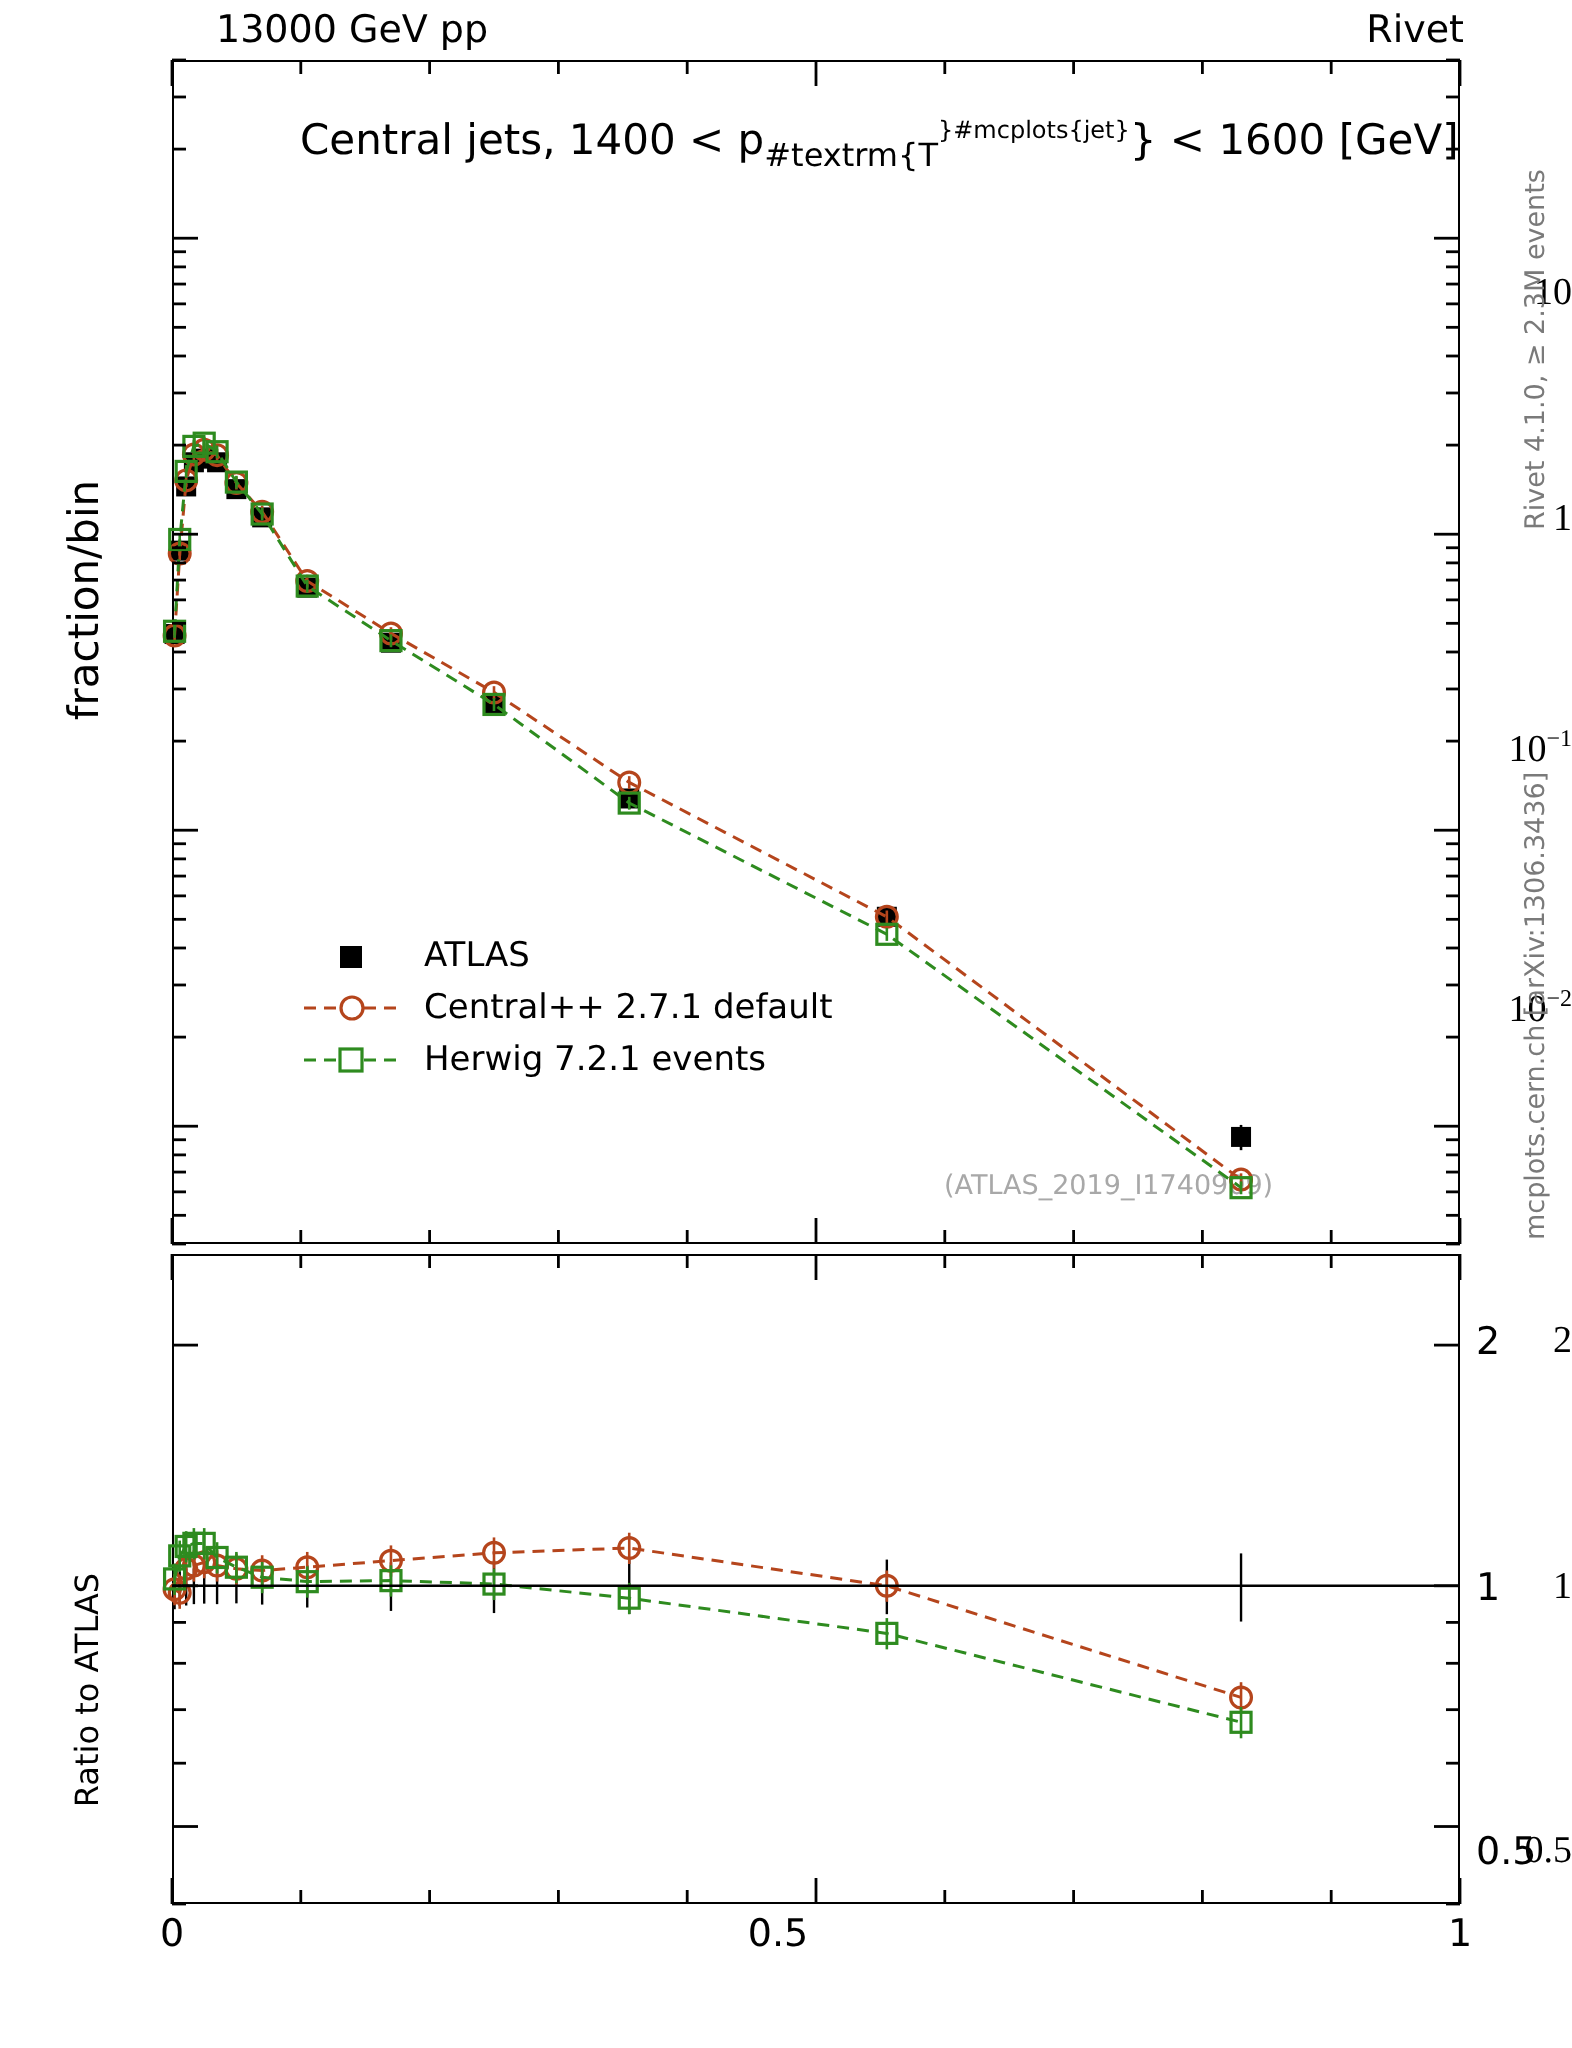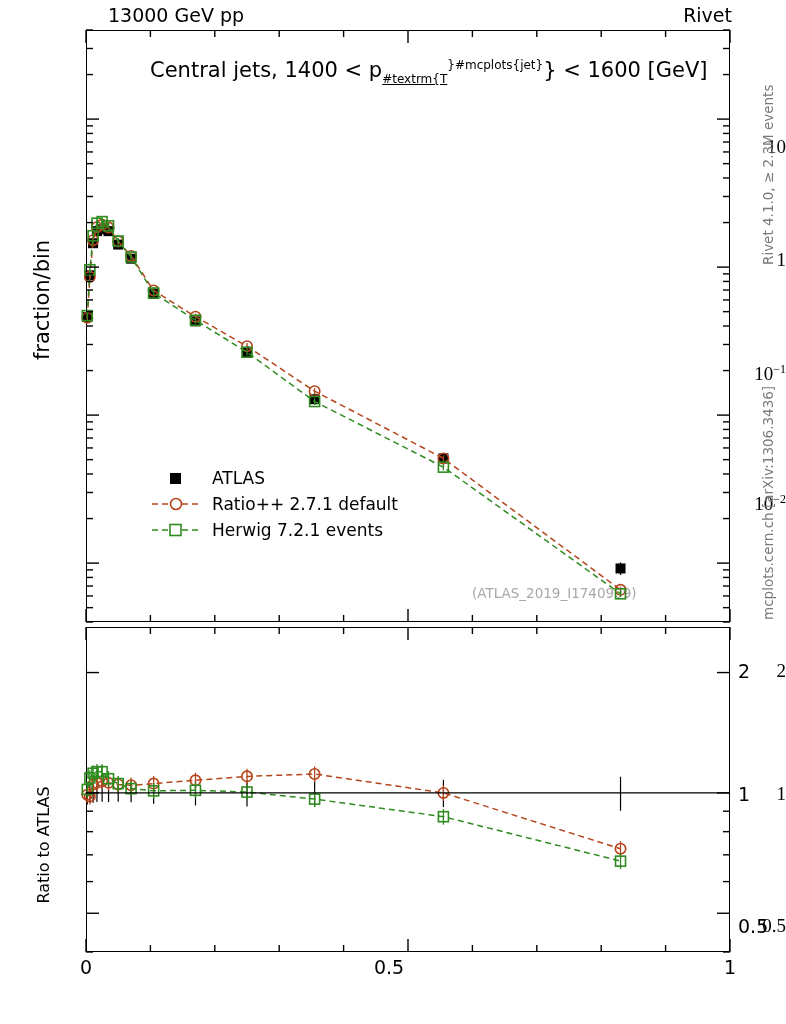--- a/index.html
+++ b/index.html
@@ -24,21 +24,21 @@
   #ylabel-ratio{left:34px;top:845px;font-size:16px;transform:rotate(-90deg) translate(-50%,0);}
   #xlabel{right:48px;top:1026px;font-size:25px;}
 
   .ytick{position:absolute;right:0;font-size:19px;text-align:right;font-family:Liberation Serif, serif;}
   .xtick{position:absolute;font-size:19px;text-align:center;}
 
   
   .rtxt{position:absolute;white-space:nowrap;font-size:13.5px;color:#7a7a7a;transform-origin:0 0;transform:rotate(-90deg);}
 
   #title{left:150px;top:58px;font-size:21px;}
-  #title sub{font-size:12px;vertical-align:-6px;text-decoration:underline;}
+  #title sub{font-size:16px;vertical-align:-6px;}
   #title sup{font-size:12px;vertical-align:8px;}
 
   #watermark{left:472px;top:585px;font-size:13.5px;color:#a8a8a8;}
 
   
   #legend{position:absolute;left:150px;top:466px;font-size:17px;}
   .leg-row{position:relative;height:26px;}
   .leg-lbl{position:absolute;left:62px;top:2px;font-size:17px;white-space:nowrap;text-align:center;}
   .leg-mark{position:absolute;left:0;top:0;width:56px;height:24px;}
 </style>
@@ -91,21 +91,21 @@
       <svg class="leg-mark" width="56" height="24">
         <rect x="20" y="7" width="11" height="11" fill="#000"></rect>
       </svg>
       <span class="leg-lbl">ATLAS</span>
     </div>
     <div class="leg-row">
       <svg class="leg-mark" width="56" height="24">
         <line x1="2" y1="12" x2="50" y2="12" stroke="#b5451c" stroke-width="1.6" stroke-dasharray="6,4"></line>
         <circle cx="26" cy="12" r="5.5" fill="#fff" stroke="#b5451c" stroke-width="1.6"></circle>
       </svg>
-      <span class="leg-lbl">Ratio++ 2.7.1 default</span>
+      <span class="leg-lbl">Central++ 2.7.1 default</span>
     </div>
     <div class="leg-row">
       <svg class="leg-mark" width="56" height="24">
         <line x1="2" y1="12" x2="50" y2="12" stroke="#2e8b1f" stroke-width="1.6" stroke-dasharray="6,4"></line>
         <rect x="20" y="6.5" width="11" height="11" fill="#fff" stroke="#2e8b1f" stroke-width="1.6"></rect>
       </svg>
       <span class="leg-lbl">Herwig 7.2.1 events</span>
     </div>
   </div>
 

